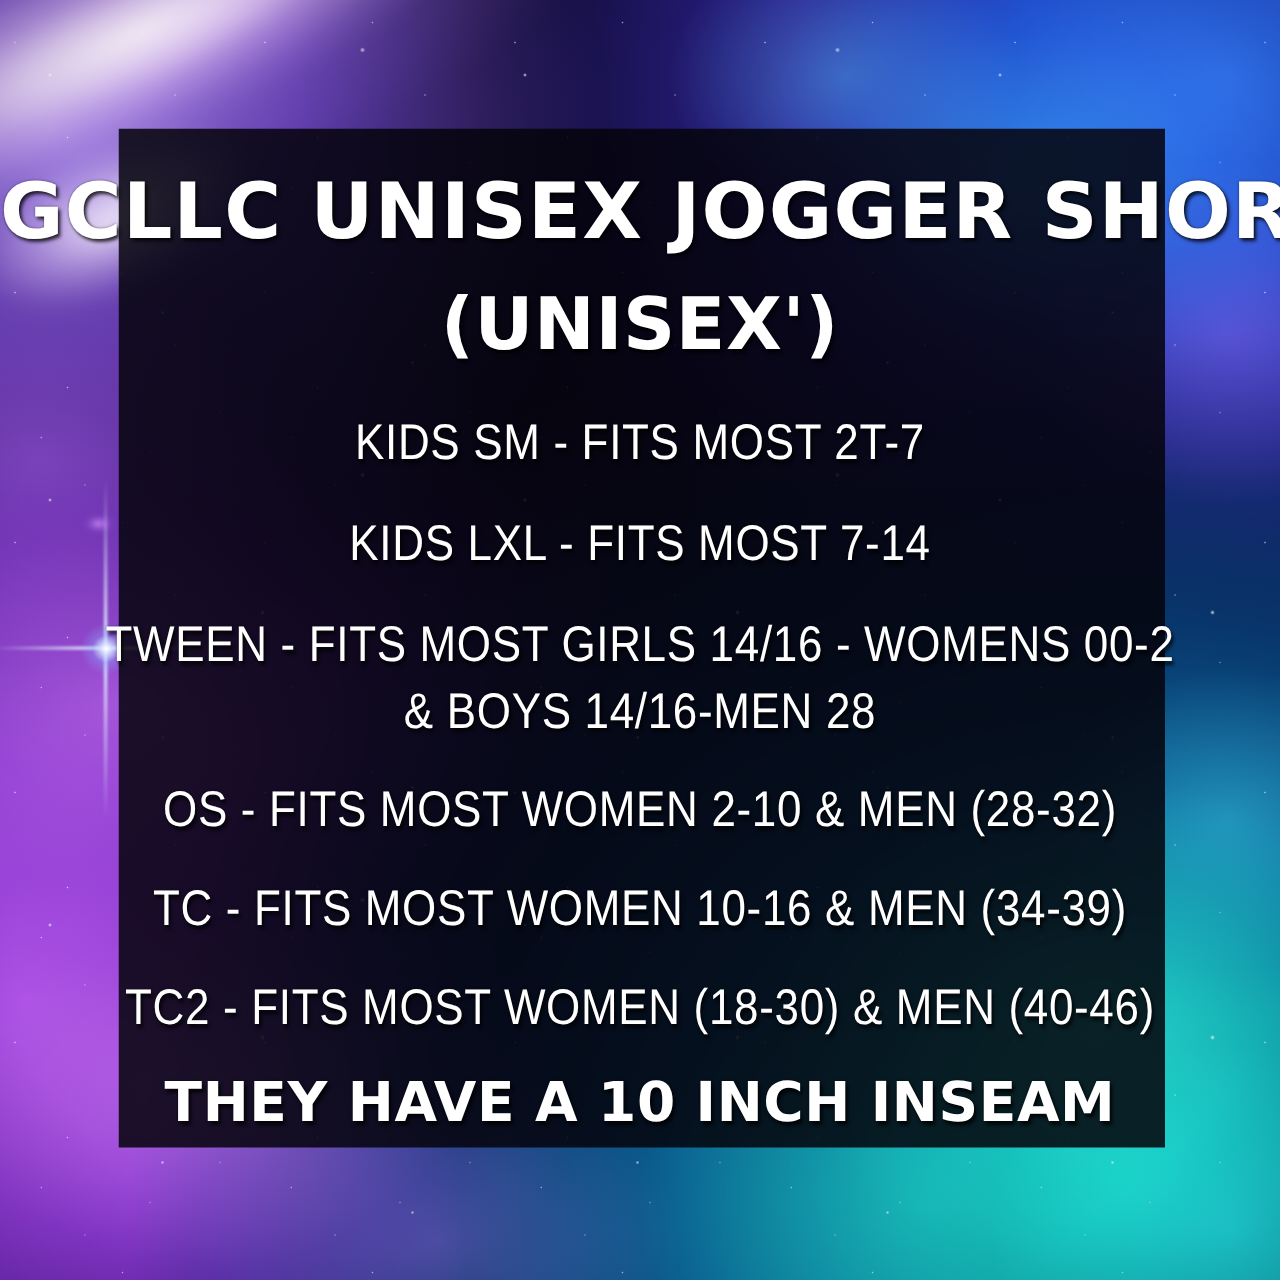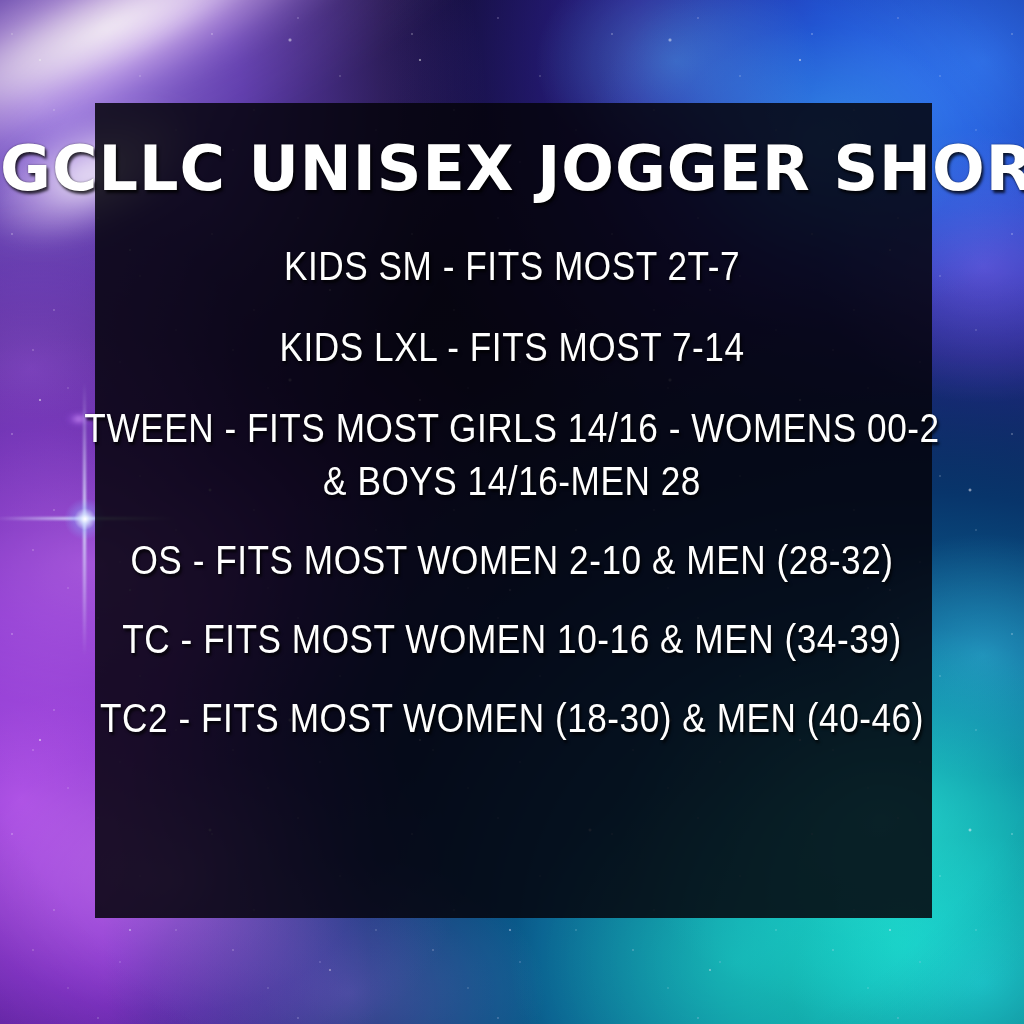--- a/index.html
+++ b/index.html
@@ -151,24 +151,26 @@
     <div class="sp-h"></div>
     <div class="sp-v"></div>
     <div class="glow"></div>
   </div>
   <div class="bg" id="bg-vignette"></div>
 
   <div id="overlay-panel"></div>
 
   <div id="text-block">
     <div class="line display" id="title">GCLLC UNISEX JOGGER SHORTS</div>
+    <div class="line display" id="subtitle">(UNISEX')</div>
 
     <div class="line body-line" id="l-kids-sm">KIDS SM - FITS MOST 2T-7</div>
     <div class="line body-line" id="l-kids-lxl">KIDS LXL - FITS MOST 7-14</div>
     <div class="line body-line" id="l-tween-a">TWEEN - FITS MOST GIRLS 14/16 - WOMENS 00-2</div>
     <div class="line body-line" id="l-tween-b">&amp; BOYS 14/16-MEN 28</div>
     <div class="line body-line" id="l-os">OS - FITS MOST WOMEN 2-10 &amp; MEN (28-32)</div>
     <div class="line body-line" id="l-tc">TC - FITS MOST WOMEN 10-16 &amp; MEN (34-39)</div>
     <div class="line body-line" id="l-tc2">TC2 - FITS MOST WOMEN (18-30) &amp; MEN (40-46)</div>
 
+    <div class="line display" id="l-inseam">THEY HAVE A 10 INCH INSEAM</div>
   </div>
 
 </div>
 
 </body></html>

